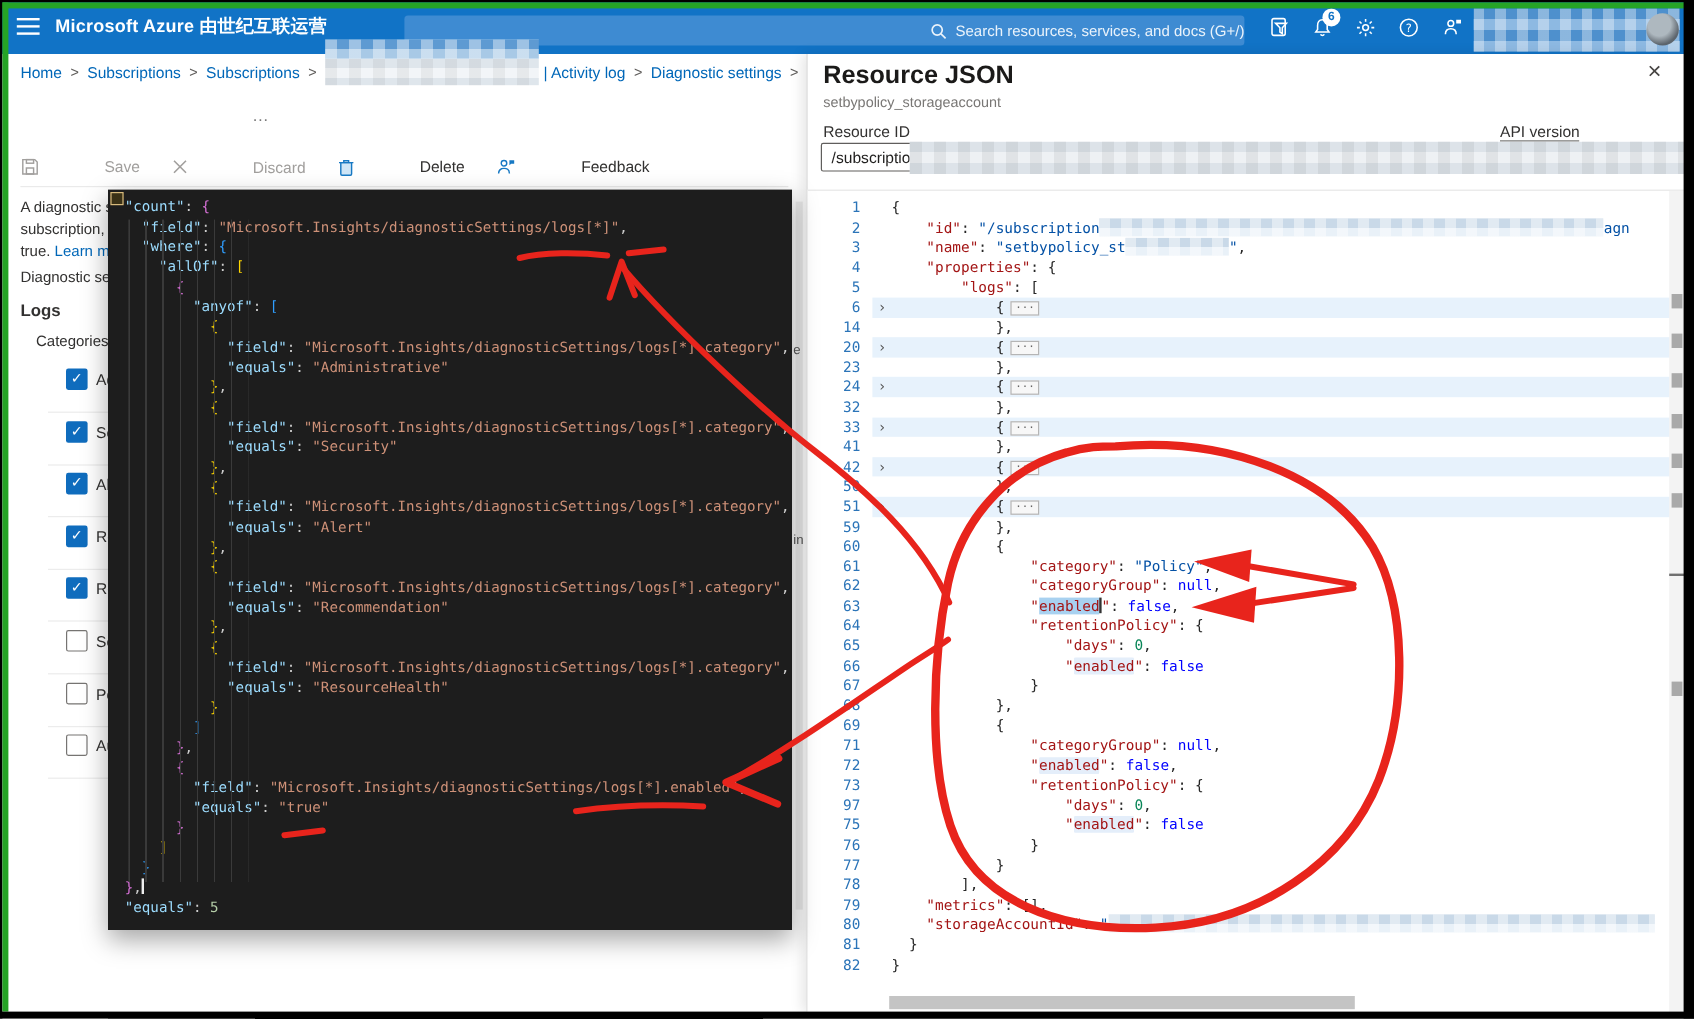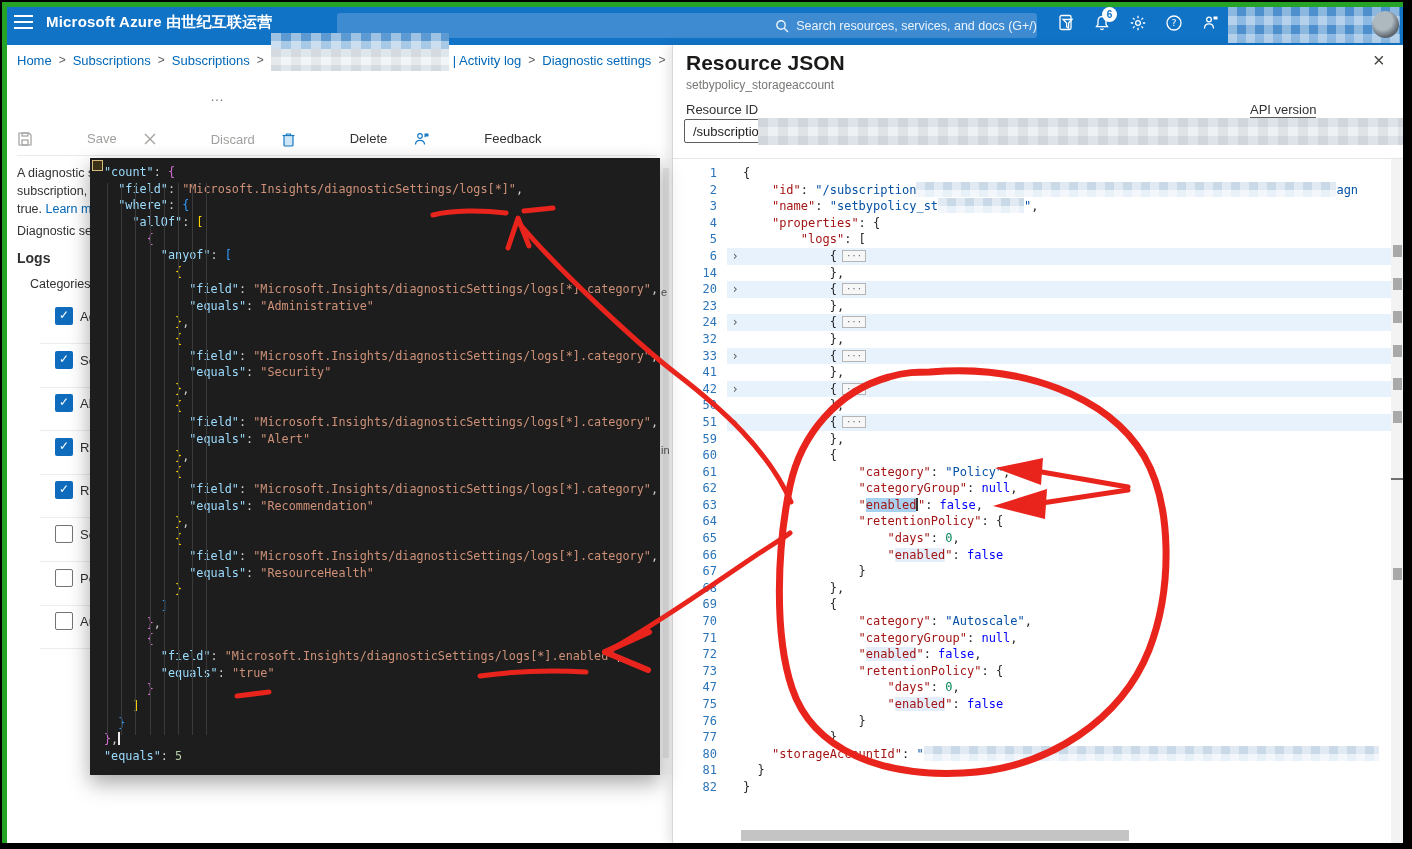--- a/index.html
+++ b/index.html
@@ -519,27 +519,20 @@
               </span>
             </div>
             <div class="jrow">
               <span class="jnum">69</span>
               <span class="jbody">
                 <span class="jfold"></span>
                 <span class="jcode"><span>            </span><span class="tk-p">{</span></span>
               </span>
             </div>
             <div class="jrow">
-              <span class="jnum">70</span>
-              <span class="jbody">
-                <span class="jfold"></span>
-                <span class="jcode"><span>                </span><span class="tk-k">"category"</span><span class="tk-p">: </span><span class="tk-v">"Autoscale"</span><span class="tk-p">,</span></span>
-              </span>
-            </div>
-            <div class="jrow">
               <span class="jnum">71</span>
               <span class="jbody">
                 <span class="jfold"></span>
                 <span class="jcode"><span>                </span><span class="tk-k">"categoryGroup"</span><span class="tk-p">: </span><span class="tk-kw">null</span><span class="tk-p">,</span></span>
               </span>
             </div>
             <div class="jrow">
               <span class="jnum">72</span>
               <span class="jbody">
                 <span class="jfold"></span>
@@ -547,21 +540,21 @@
               </span>
             </div>
             <div class="jrow">
               <span class="jnum">73</span>
               <span class="jbody">
                 <span class="jfold"></span>
                 <span class="jcode"><span>                </span><span class="tk-k">"retentionPolicy"</span><span class="tk-p">: </span><span class="tk-p">{</span></span>
               </span>
             </div>
             <div class="jrow">
-              <span class="jnum">47</span>
+              <span class="jnum">97</span>
               <span class="jbody">
                 <span class="jfold"></span>
                 <span class="jcode"><span>                    </span><span class="tk-k">"days"</span><span class="tk-p">: </span><span class="tk-rn">0</span><span class="tk-p">,</span></span>
               </span>
             </div>
             <div class="jrow">
               <span class="jnum">75</span>
               <span class="jbody">
                 <span class="jfold"></span>
                 <span class="jcode"><span>                    </span><span class="tk-k">"</span><span class="tk-khl">enabled</span><span class="tk-k">"</span><span class="tk-p">: </span><span class="tk-kw">false</span></span>
@@ -572,20 +565,34 @@
               <span class="jbody">
                 <span class="jfold"></span>
                 <span class="jcode"><span>                </span><span class="tk-p">}</span></span>
               </span>
             </div>
             <div class="jrow">
               <span class="jnum">77</span>
               <span class="jbody">
                 <span class="jfold"></span>
                 <span class="jcode"><span>            </span><span class="tk-p">}</span></span>
+              </span>
+            </div>
+            <div class="jrow">
+              <span class="jnum">78</span>
+              <span class="jbody">
+                <span class="jfold"></span>
+                <span class="jcode"><span>        </span><span class="tk-p">],</span></span>
+              </span>
+            </div>
+            <div class="jrow">
+              <span class="jnum">79</span>
+              <span class="jbody">
+                <span class="jfold"></span>
+                <span class="jcode"><span>    </span><span class="tk-k">"metrics"</span><span class="tk-p">: </span><span class="tk-p">[],</span></span>
               </span>
             </div>
             <div class="jrow">
               <span class="jnum">80</span>
               <span class="jbody">
                 <span class="jfold"></span>
                 <span class="jcode"><span>    </span><span class="tk-k">"storageAccountId"</span><span class="tk-p">: </span><span class="tk-v">"</span><span class="mos-inline" style="width: 455px;"></span></span>
               </span>
             </div>
             <div class="jrow">

